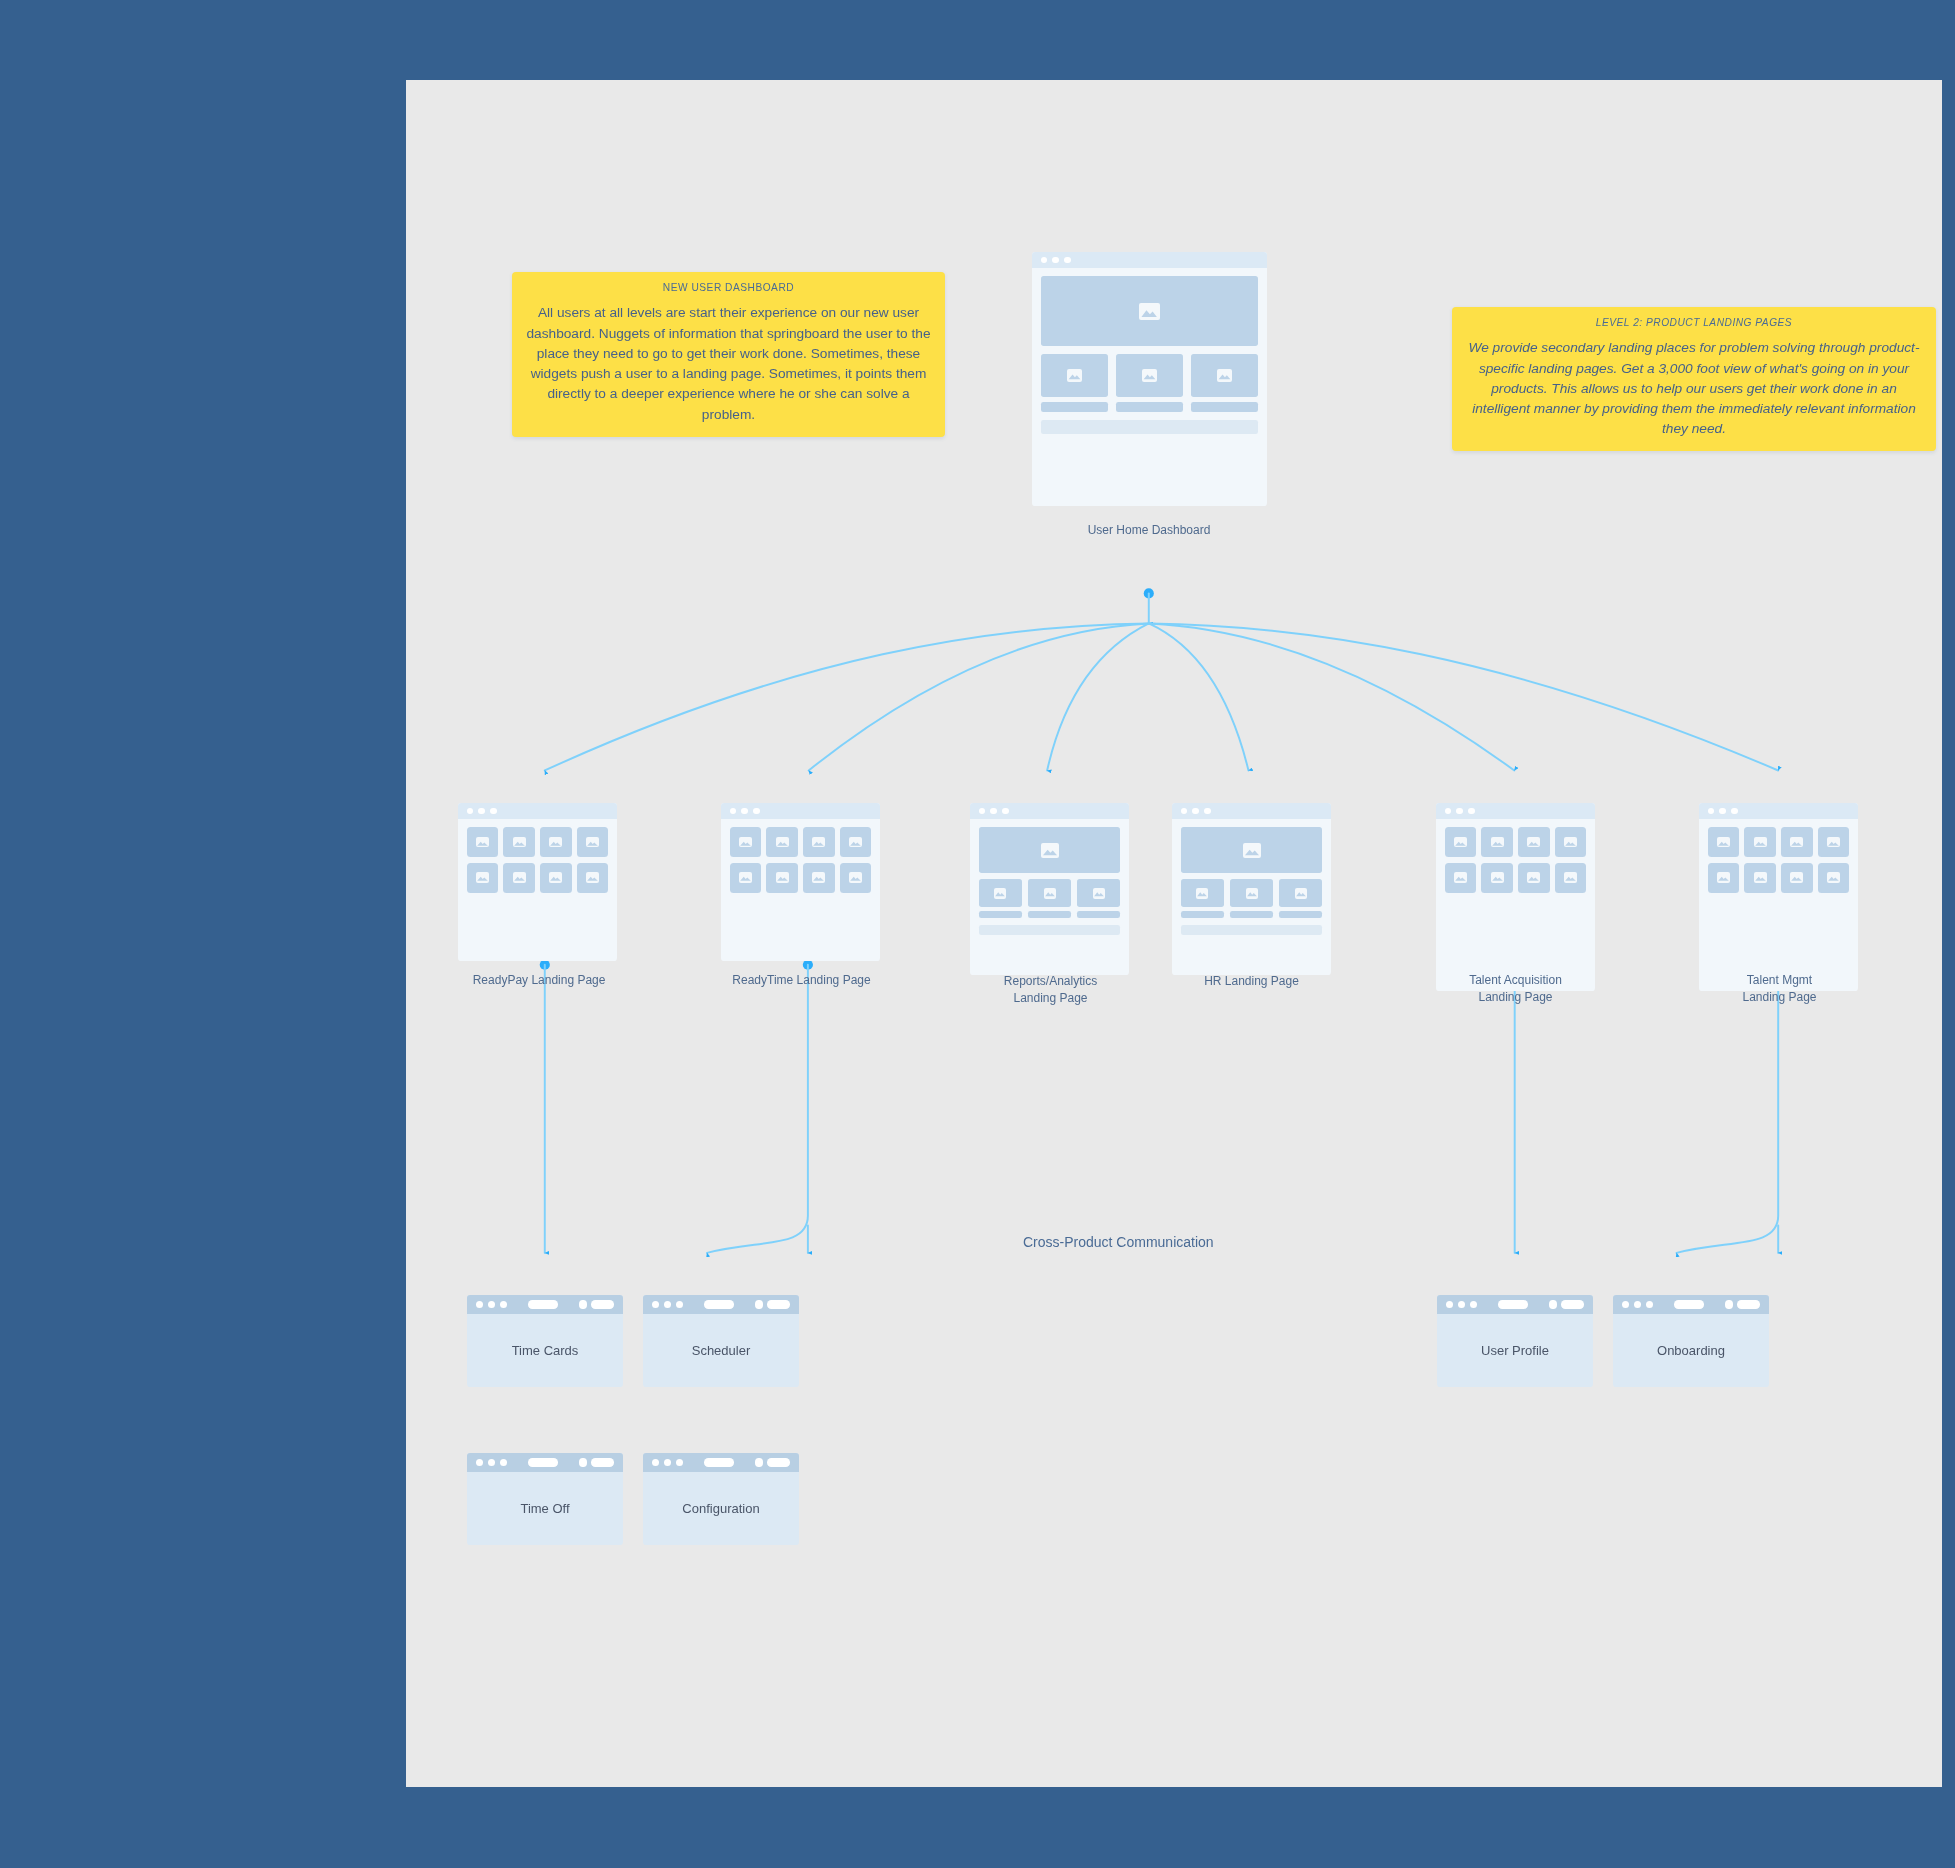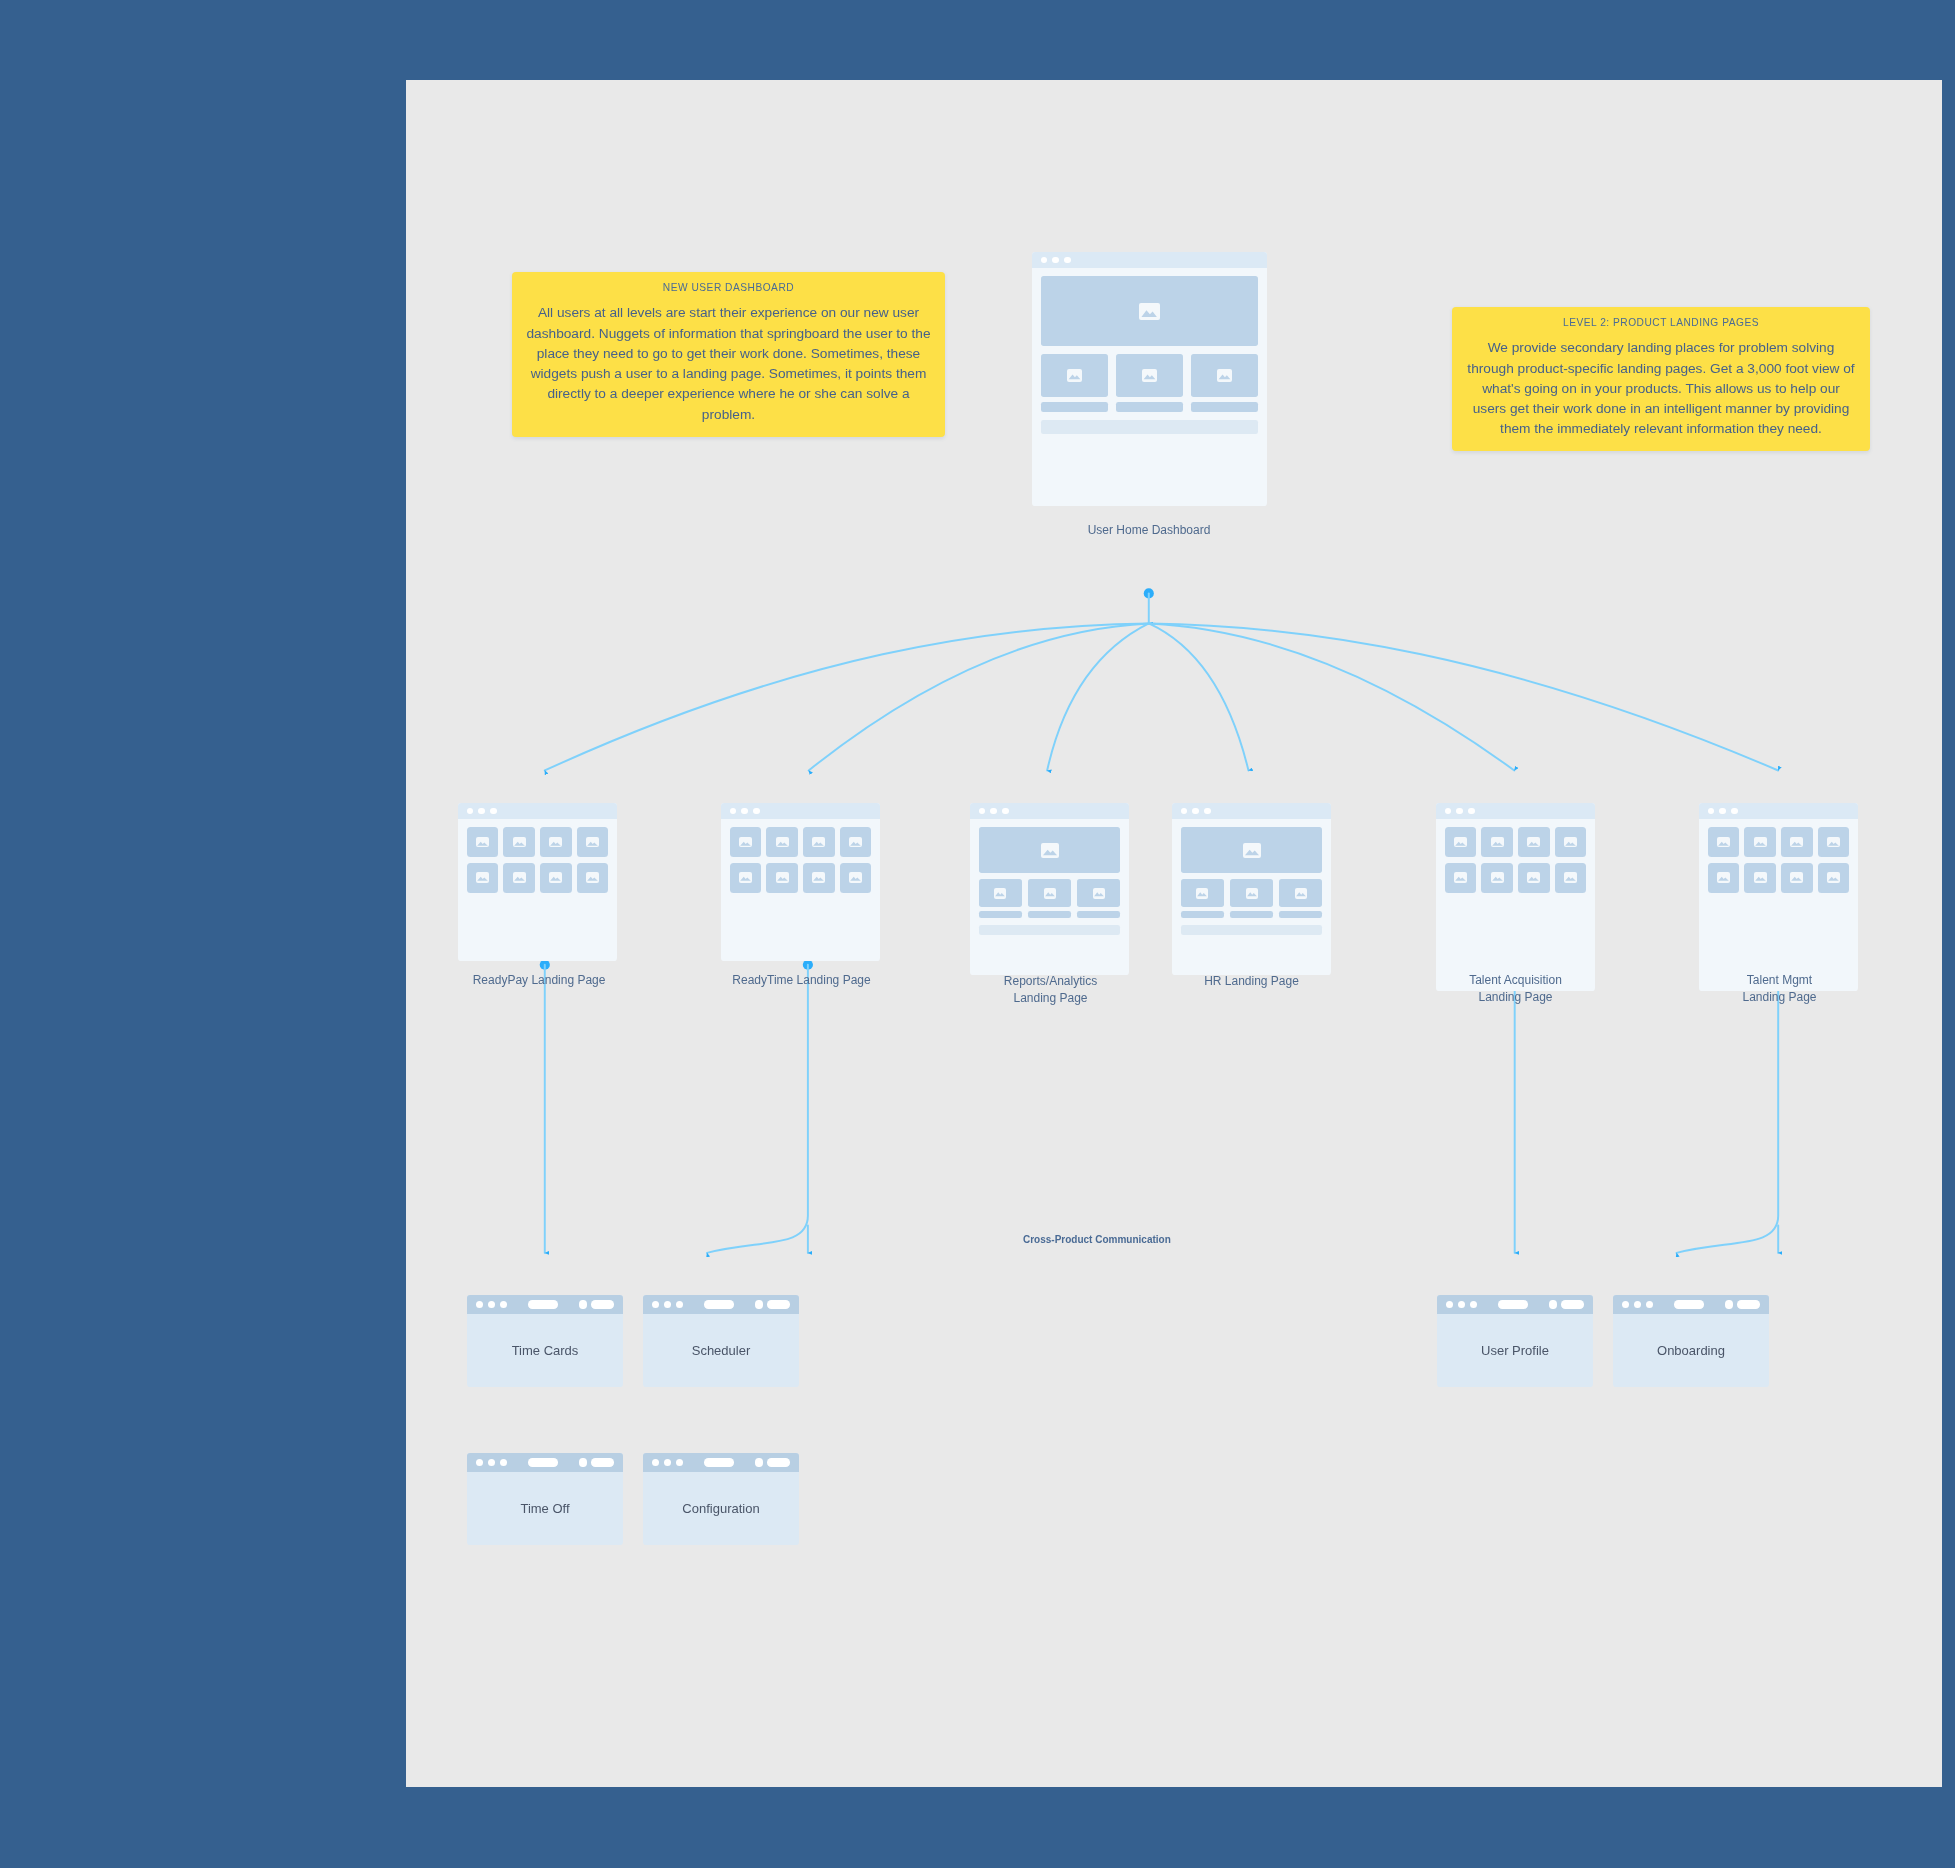--- a/index.html
+++ b/index.html
@@ -139,22 +139,22 @@
   .leaf-bar .pill.rt  { width: 23px; }
   .leaf-body {
     flex: 1;
     display: flex; align-items: center; justify-content: center;
     font-size: 13px;
     color: #4a5568;
   }
 
   .cross-label {
     position: absolute;
-    font-size: 10px;
-    font-weight: bold;
+    font-size: 14px;
+    font-weight: normal;
     color: #4a6b95;
     white-space: nowrap;
   }
 
   svg.links { position: absolute; left: 0; top: 0; overflow: visible; pointer-events: none; }
 </style>
 </head>
 <body>
 
 <div id="canvas">
@@ -192,21 +192,21 @@
       <path d="M3510,2263 L3510,2905 C3510,2990 3380,2965 3250,3000" marker-end="url(#arw)"></path>
       <path d="M3510,2930 L3510,3000" marker-end="url(#arw)"></path>
     </g>
   </svg>
 
   <div class="note" style="left:106px; top:192px; width:433px;">
     <div class="note-title">NEW USER DASHBOARD</div>
     <div class="note-body">All users at all levels are start their experience on our new user dashboard. Nuggets of information that springboard the user to the place they need to go to get their work done. Sometimes, these widgets push a user to a landing page. Sometimes, it points them directly to a deeper experience where he or she can solve a problem.</div>
   </div>
 
-  <div class="note" style="left:1046px; top:227px; width:418px;">
+  <div class="note" style="left:1046px; top:227px; width:484px;font-style:italic;">
     <div class="note-title">LEVEL 2: PRODUCT LANDING PAGES</div>
     <div class="note-body">We provide secondary landing places for problem solving through product-specific landing pages. Get a 3,000 foot view of what's going on in your products. This allows us to help our users get their work done in an intelligent manner by providing them the immediately relevant information they need.</div>
   </div>
 
 
   <div class="mock" style="left:626px; top:172px; width:235px; height:254px;">
     <div class="mock-bar">
       <span class="dot"></span>
       <span class="dot"></span>
       <span class="dot"></span>

